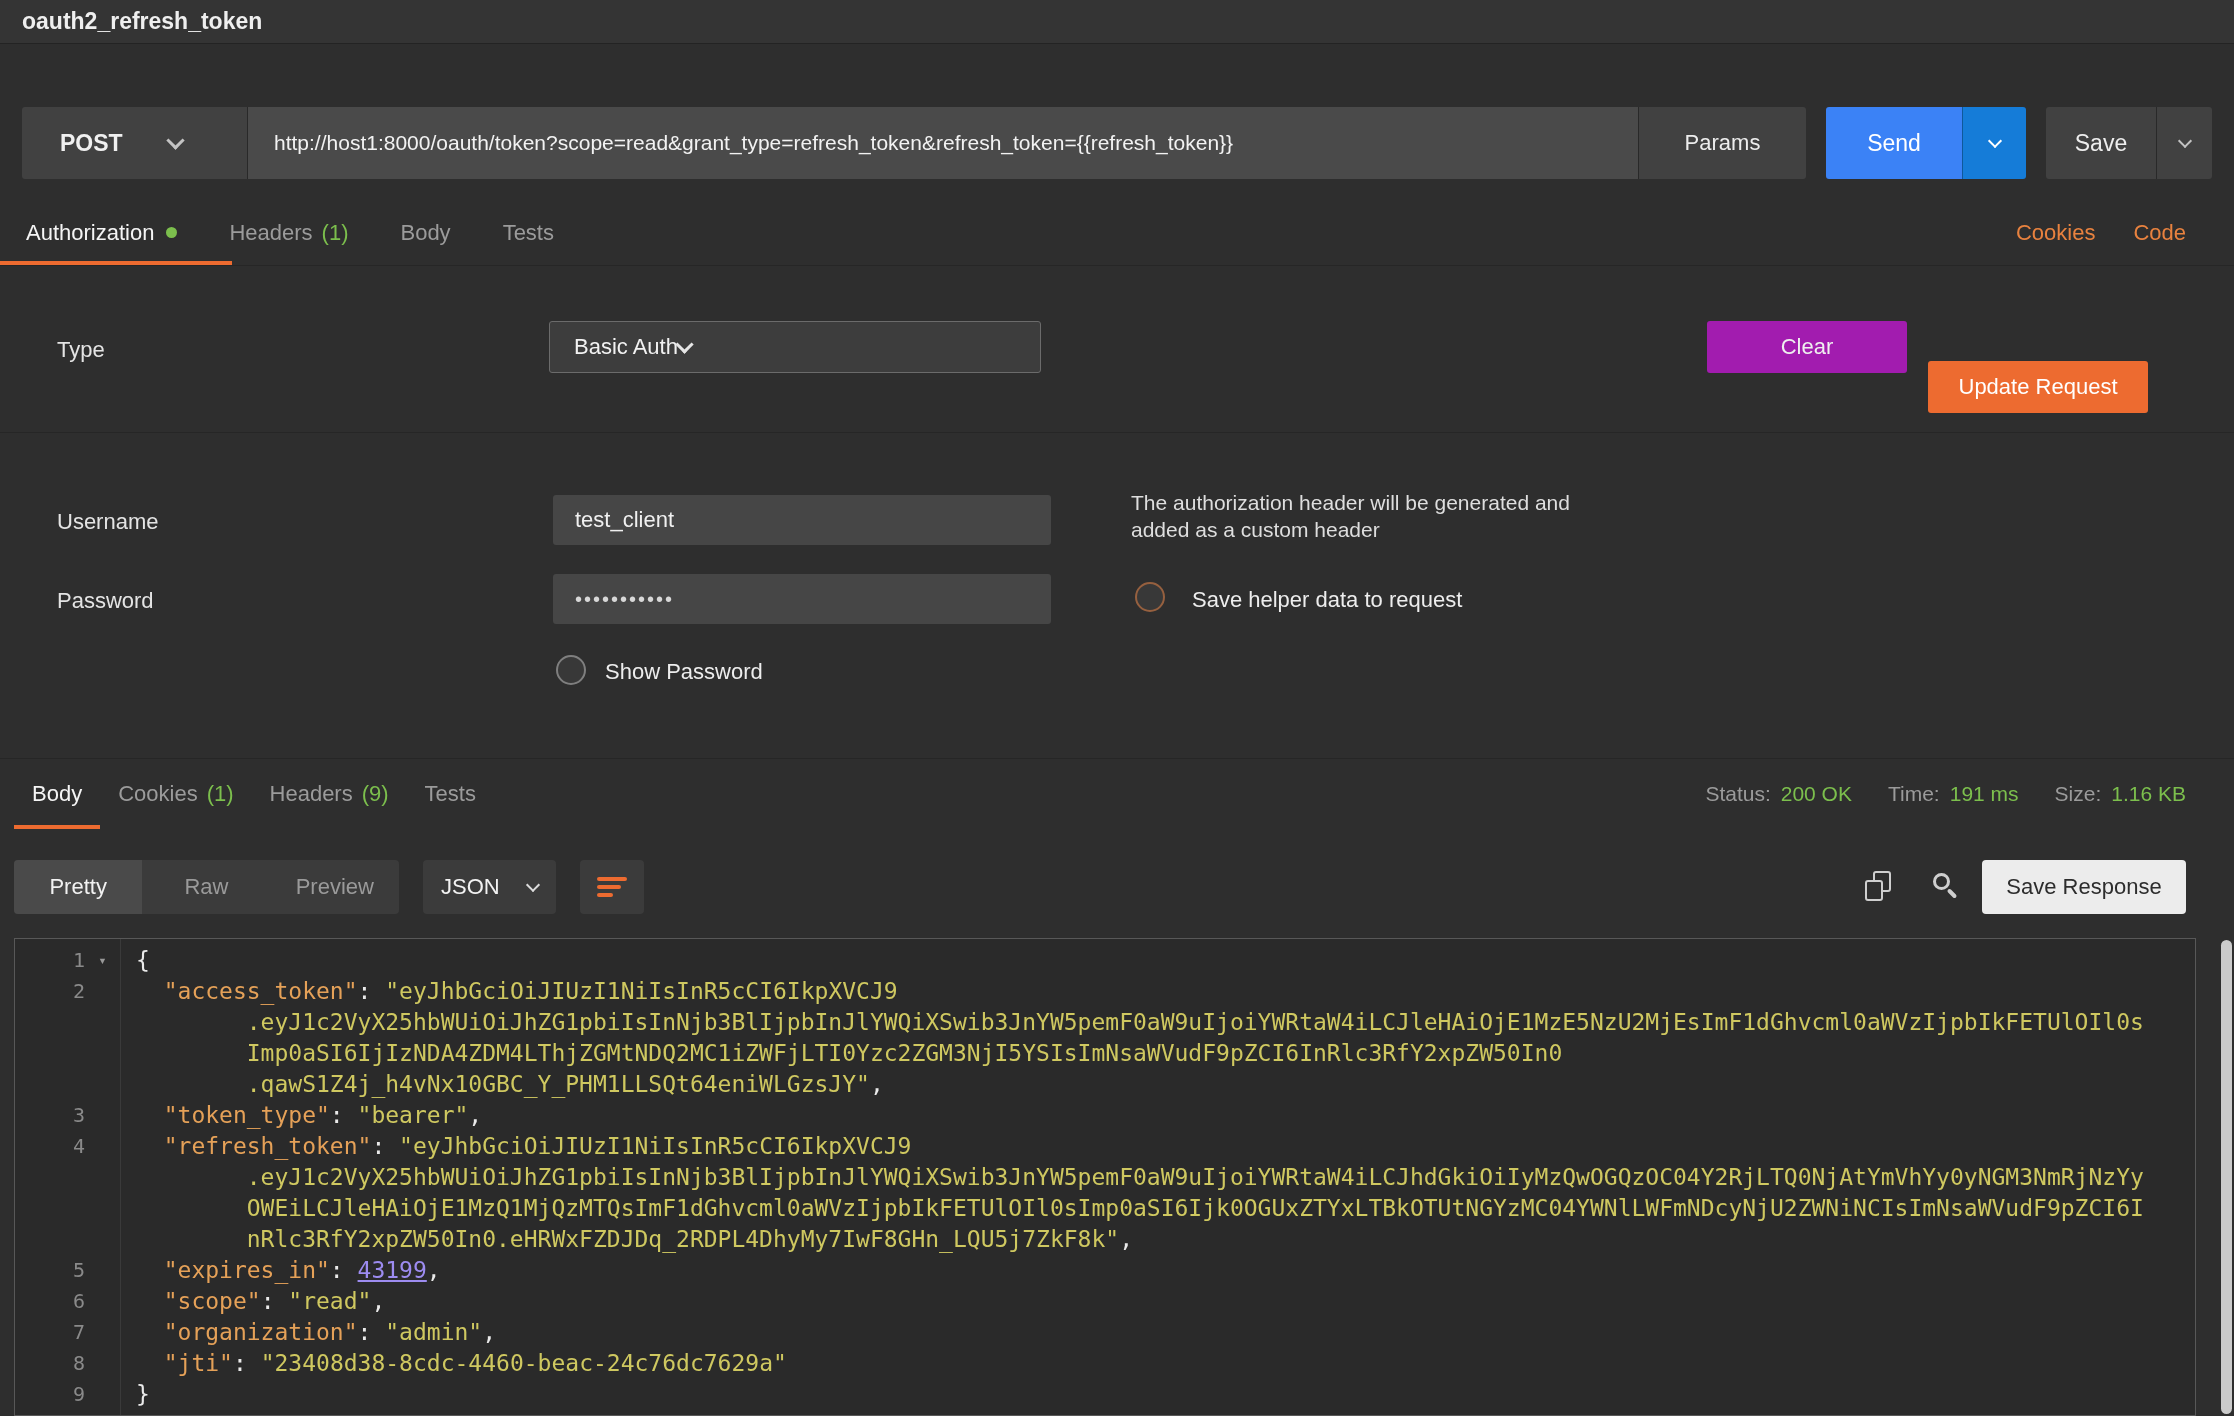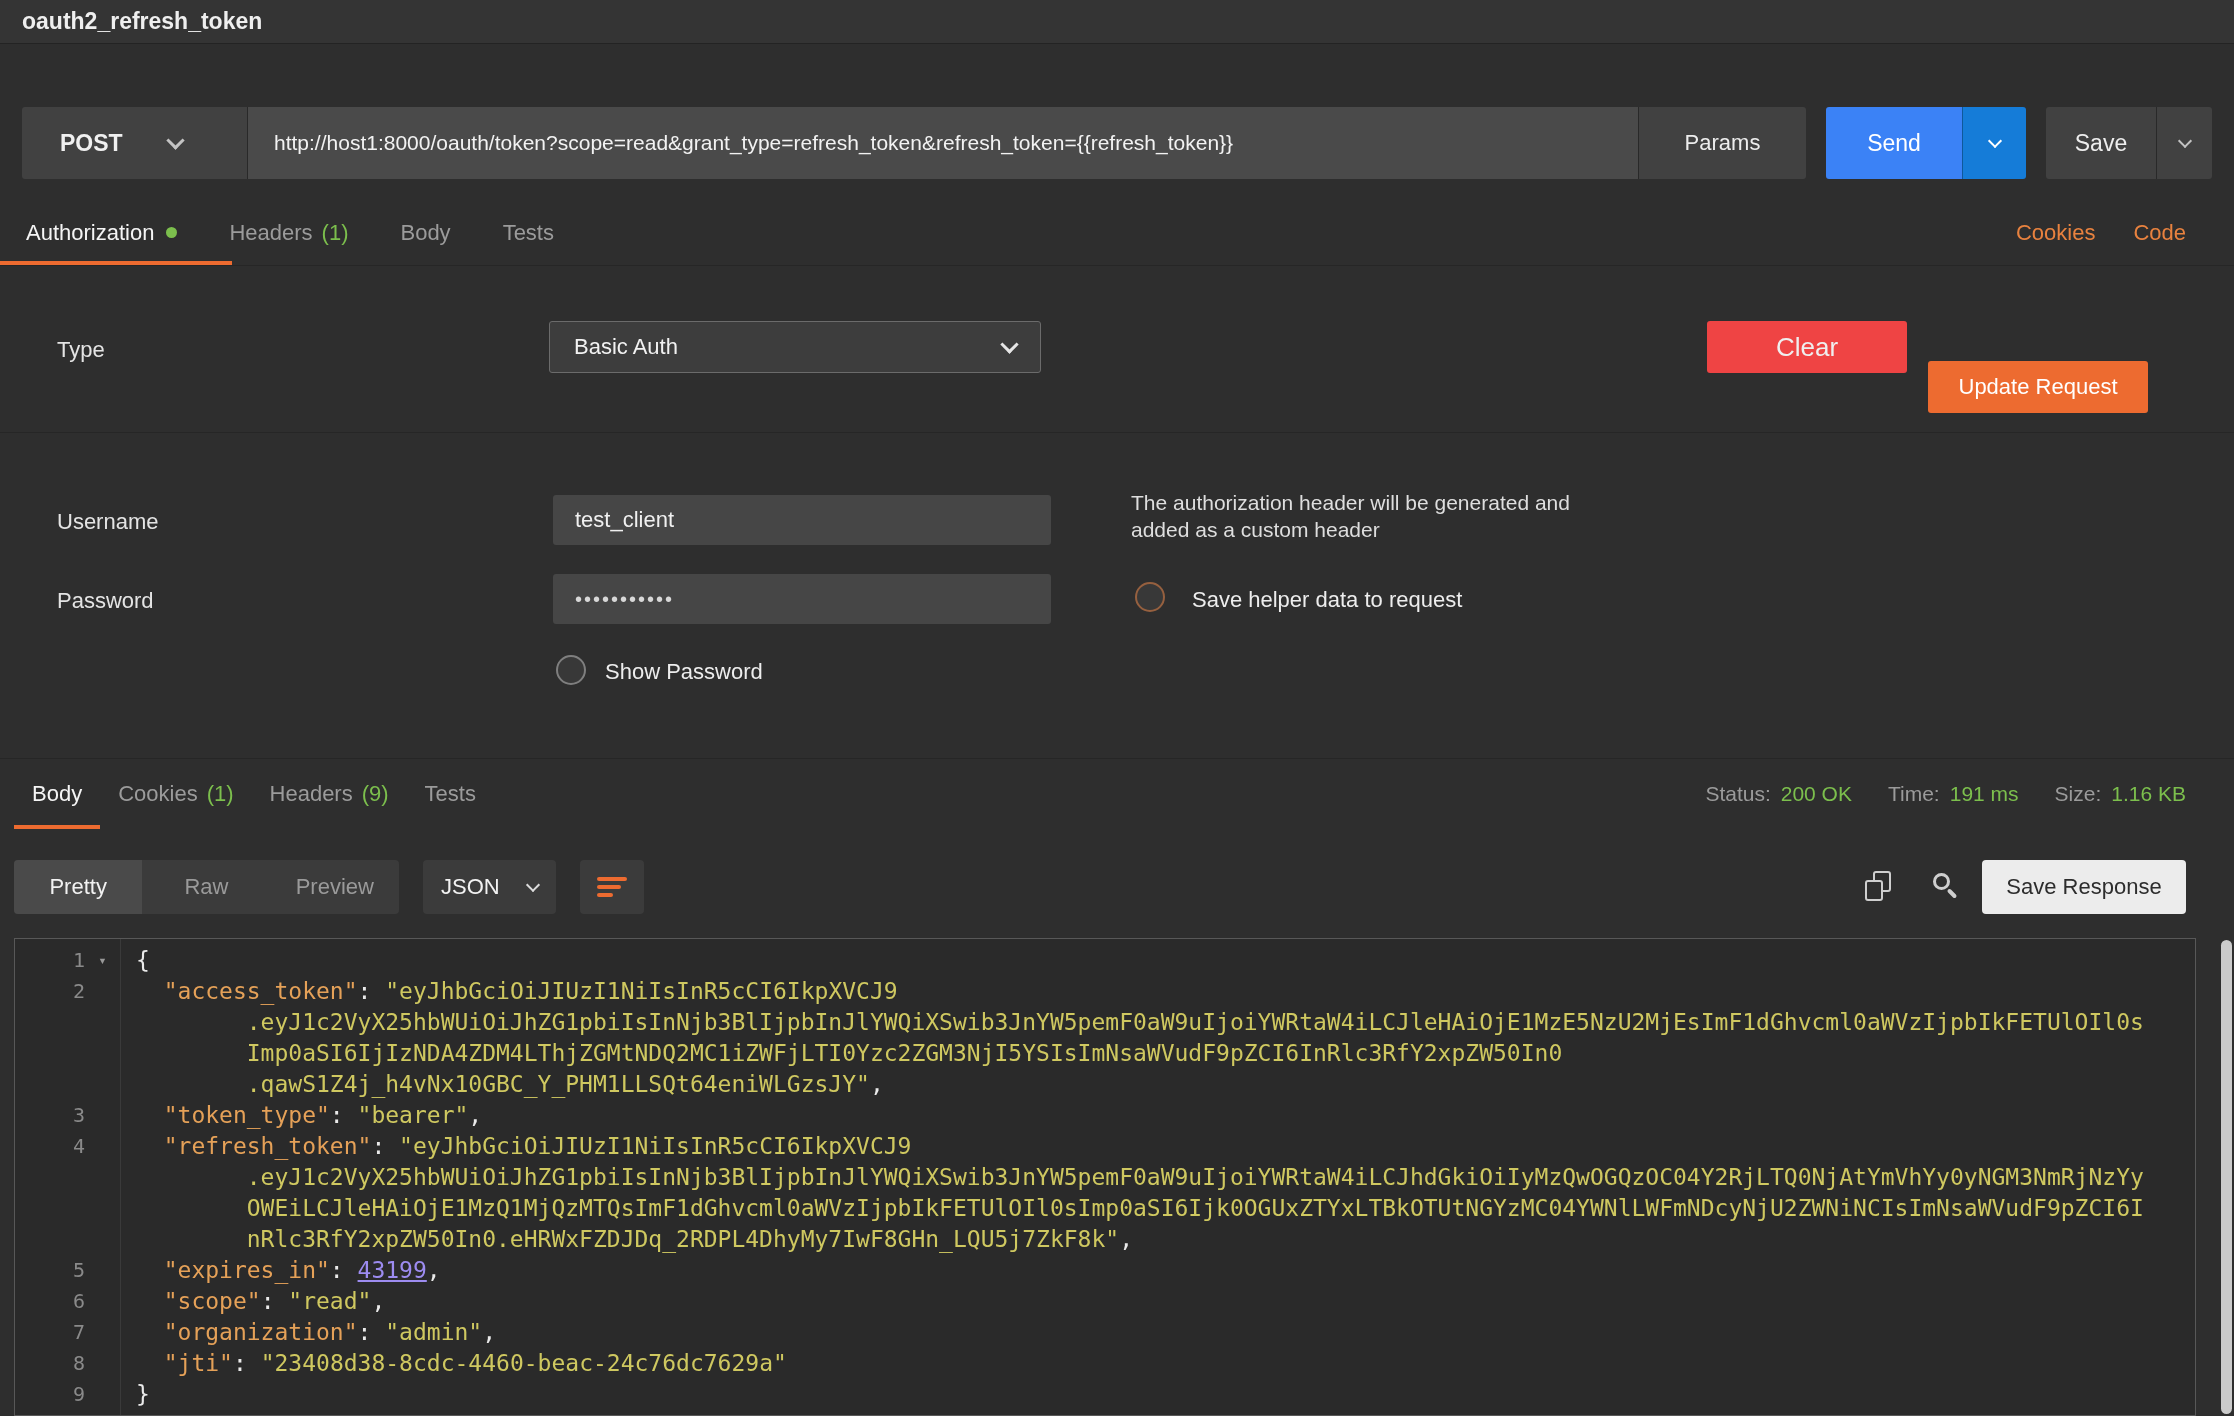--- a/index.html
+++ b/index.html
@@ -50,25 +50,25 @@
   .tab .dot { width:11px; height:11px; border-radius:50%; background:#7cbf4d; margin-left:12px; }
   .tabs .underline { position:absolute; left:0; bottom:0; width:232px; height:4px; background:#ed6b30; }
   .toplinks { position:absolute; right:48px; top:0; height:100%; display:flex; align-items:center; gap:38px; }
   .toplinks .link { color:#e8823f; font-size:22px; cursor:pointer; }
 
   
   .authtype { position:absolute; top:267px; left:0; width:100%; height:165px; }
   .authtype .lab { position:absolute; left:57px; top:70px; font-size:22px; color:#e4e4e4; }
   .select { position:absolute; left:549px; top:54px; width:492px; height:52px;
     background:#3d3d3d; border:1px solid #6b6b6b; border-radius:3px; box-sizing:border-box;
-    display:flex; align-items:center; justify-content:space-between; padding:0 24px;
+    display:flex; align-items:center; padding:0 24px;
     font-size:22px; color:#f2f2f2; cursor:pointer; }
   .select .chev { color:#e6e6e6; }
   .btn-clear { position:absolute; left:1707px; top:54px; width:200px; height:52px;
-    background:#ef4444; border-radius:3px; font-size:26px; color:#efefef; cursor:pointer; }
+    background:#a21caf; border-radius:3px; font-size:22px; color:#efefef; cursor:pointer; }
   .btn-update { position:absolute; left:1928px; top:54px; width:220px; height:52px;
     background:#ed6b30; border-radius:3px; font-size:22px; color:#fff; cursor:pointer;margin-top:40px; }
 
   .divider { position:absolute; left:0; width:100%; height:1px; background:#262626; }
 
   
   .creds { position:absolute; top:433px; left:0; width:100%; height:325px; }
   .creds .lab { position:absolute; left:57px; font-size:22px; color:#e4e4e4; }
   .in { position:absolute; left:553px; width:498px; height:50px; background:#464646;
     border:none; outline:none; border-radius:3px; color:#f0f0f0; font-size:22px;

